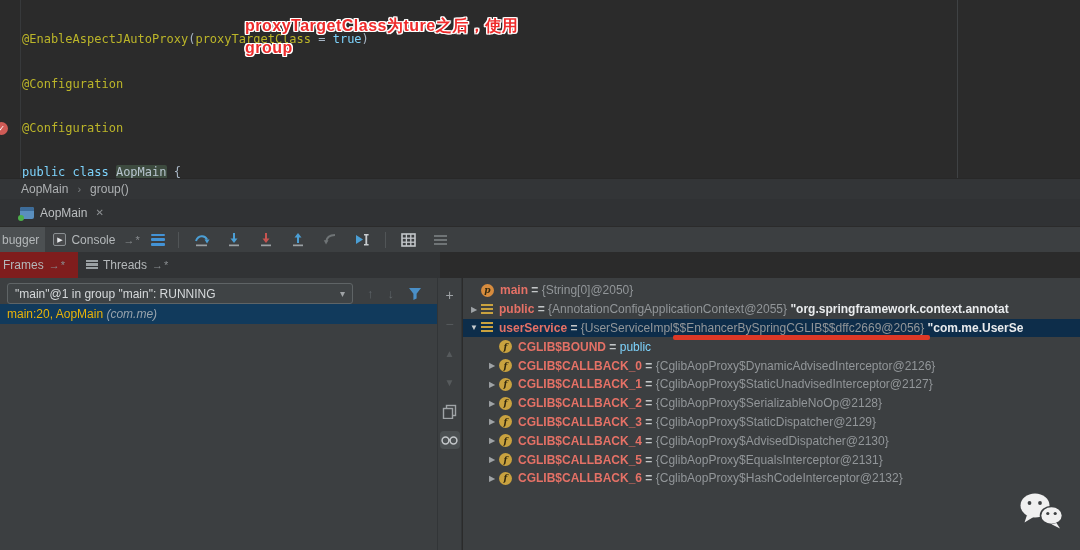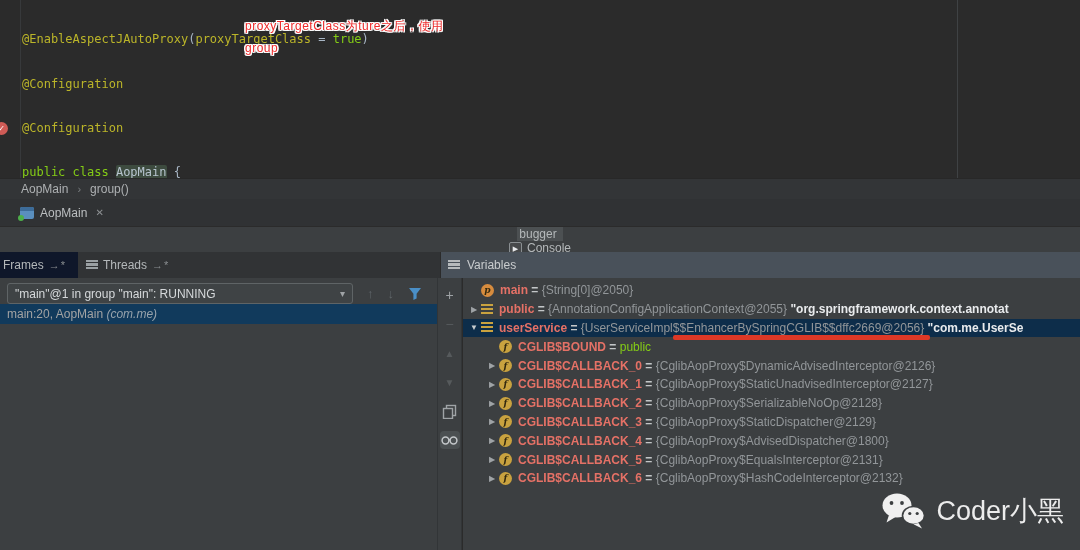--- a/index.html
+++ b/index.html
@@ -9,64 +9,64 @@
     background:#2b2b2b; font-family:"Liberation Sans", sans-serif;
     color:#bbb; user-select:none;
   }
   
   .editor { position:absolute; left:0; top:0; width:1080px; height:178px; background:#2b2b2b; overflow:hidden; }
   .gutter-line { position:absolute; left:20px; top:0; width:1px; height:178px; background:#37393b; }
   .margin-guide { position:absolute; left:957px; top:0; width:1px; height:178px; background:#3f4244; }
   .code { position:absolute; left:0; top:3px; width:1200px; font:12px/14.7px "DejaVu Sans Mono", monospace; white-space:pre; }
   .code-line { height:14.7px; padding-left:22px; position:relative; z-index:1; }
   .tk-ann  { color:#bbb529; }
-  .tk-kw   { color:#84cc16; }
+  .tk-kw   { color:#7dd3fc; }
   .tk-plain{ color:#a9b7c6; }
   .tk-clshl{ color:#b7c4ce; background:#3d4b3f; border-radius:2px; }
   .tk-name { color:#e57166; font-weight:bold; }
   .tk-eq   { color:#c3c6c8; font-weight:bold; }
   .tk-val  { color:#929699; }
   .tk-str  { color:#e9ebed; font-weight:bold; }
-  .tk-frame{ color:#a3a3a3; }
+  .tk-frame{ color:#eab308; }
   .tk-pkg  { color:#98a3ac; font-style:italic; }
   .breakpoint { position:absolute; left:-5px; top:122px; width:13px; height:13px; border-radius:50%;
     background:#cf5b56; z-index:2; color:#fff; font-size:8px; line-height:13px; text-align:center; }
   .annotation-note { position:absolute; left:245px; top:15px; z-index:5;
-    font-weight:normal; font-size:12px; line-height:22px; color:#ee2b2b; letter-spacing:.5px;
+    font-weight:bold; font-size:16px; line-height:22px; color:#ee2b2b; letter-spacing:.5px;
     text-shadow:-1.3px -1.3px 0 #fff, 1.3px -1.3px 0 #fff, -1.3px 1.3px 0 #fff, 1.3px 1.3px 0 #fff, 0 1.3px 0 #fff, 0 -1.3px 0 #fff, 1.3px 0 0 #fff, -1.3px 0 0 #fff; }
   
   .breadcrumb { position:absolute; left:0; top:178px; width:1080px; height:21px; background:#333537;
     border-top:1px solid #282828; display:flex; align-items:center; gap:9px; padding-left:21px;
     font-size:12px; color:#aeb1b3; }
   .crumb-sep { color:#7a7e80; font-size:11px; }
   
   .session-bar { position:absolute; left:0; top:199px; width:1080px; height:27px; background:#303234; }
   .session-tab { position:absolute; left:14px; top:0; height:100%; display:flex; align-items:center; gap:6px;
     font-size:12px; color:#bcbfc1; padding:0 6px; }
   .run-console-icon { position:relative; width:14px; height:12px; background:#5a8fbe; border-radius:2px; }
   .run-console-icon::before { content:""; position:absolute; left:0; top:0; width:100%; height:4px; background:#3d6c99; border-radius:2px 2px 0 0; }
   .run-console-icon::after { content:""; position:absolute; left:-2px; bottom:-2px; width:6px; height:6px; border-radius:50%; background:#4db04a; }
   .tab-close { color:#8d9193; font-size:10px; margin-left:2px; }
   
   .debug-toolbar { position:absolute; left:0; top:226px; width:1080px; height:26px; background:#3c3f41;
-    border-top:1px solid #2b2b2b; display:flex; align-items:center; font-size:12px; color:#b4b8ba;flex-direction:column; }
+    border-top:1px solid #2b2b2b; display:flex; align-items:center; font-size:12px; color:#b4b8ba; }
   .dbg-tab { height:100%; display:flex; align-items:center; gap:5px; padding:0 8px; }
   .dbg-tab.sel { background:#4c5052; }
   .console-icon { width:13px; height:13px; background:#47494b; border:1px solid #8a8f92; border-radius:2px;
     color:#e8eaec; font-size:7px; line-height:11px; text-align:center; }
   .pin-mark { color:#8a8e91; font-size:11px; margin:0 4px 0 0; letter-spacing:1px; }
   .tb-sep { width:1px; height:16px; background:#515557; margin:0 7px; }
   .hamburger { width:14px; height:12px; display:flex; flex-direction:column; justify-content:space-between; margin:0 6px; }
   .hamburger i { display:block; height:2.6px; background:#4393d6; border-radius:1px; }
   .tb-ico { width:24px; height:18px; display:flex; align-items:center; justify-content:center; margin:0 4px; }
   
   .subheader { position:absolute; left:0; top:252px; width:1080px; height:26px; display:flex; }
   .frames-tabs { width:440px; height:100%; background:#313335; display:flex; font-size:12px; color:#b4b8ba; }
   .ftab { height:100%; display:flex; align-items:center; gap:5px; padding:0 8px; }
-  .ftab.sel { background:#0f172a; }
+  .ftab.sel { background:#7f1d1d; }
   .stack-bars { width:12px; height:10px; background:repeating-linear-gradient(#9aa0a3 0 2px, transparent 2px 3.5px); }
   .vars-header { flex:1; height:100%; background:#49515a; border-left:1px solid #2b2b2b;
     display:flex; align-items:center; gap:7px; padding-left:7px; font-size:12px; color:#c9ccce; }
   .vars-header .stack-bars { background:repeating-linear-gradient(#b6babd 0 2px, transparent 2px 3.5px); }
   
   .left-panel { position:absolute; left:0; top:278px; width:437px; height:272px; background:#3c3f41; }
   .thread-row { position:absolute; left:7px; top:5px; display:flex; align-items:center; }
   .thread-select { width:346px; height:21px; border:1px solid #5f6466; border-radius:3px; background:#3f4345;
     color:#d6d9db; font-size:12px; display:flex; align-items:center; padding:0 7px; }
   .thread-select .caret { margin-left:auto; color:#9fa3a6; font-size:10px; }
@@ -224,24 +224,20 @@
       <div class="ftab sel" style="padding-left:3px;">
         <span>Frames</span>
         <span class="pin-mark">→*</span>
       </div>
       <div class="ftab">
         <span class="stack-bars"></span>
         <span>Threads</span>
         <span class="pin-mark">→*</span>
       </div>
     </div>
-    <div class="vars-header">
-      <span class="stack-bars"></span>
-      <span>Variables</span>
-    </div>
   </div>
 
   <div class="left-panel">
     <div class="thread-row">
       <div class="thread-select">
         <span>"main"@1 in group "main": RUNNING</span>
         <span class="caret">▾</span>
       </div>
       <span class="nav-arrow">↑</span>
       <span class="nav-arrow">↓</span>
@@ -313,21 +309,21 @@
       <span><span class="tk-name">CGLIB$CALLBACK_2</span><span class="tk-eq"> = </span><span class="tk-val">{CglibAopProxy$SerializableNoOp@2128}</span></span>
     </div>
     <div class="vrow lvl2">
       <span class="tree-arrow">▶</span>
       <span class="vicon f-icon">f</span>
       <span><span class="tk-name">CGLIB$CALLBACK_3</span><span class="tk-eq"> = </span><span class="tk-val">{CglibAopProxy$StaticDispatcher@2129}</span></span>
     </div>
     <div class="vrow lvl2">
       <span class="tree-arrow">▶</span>
       <span class="vicon f-icon">f</span>
-      <span><span class="tk-name">CGLIB$CALLBACK_4</span><span class="tk-eq"> = </span><span class="tk-val">{CglibAopProxy$AdvisedDispatcher@1800}</span></span>
+      <span><span class="tk-name">CGLIB$CALLBACK_4</span><span class="tk-eq"> = </span><span class="tk-val">{CglibAopProxy$AdvisedDispatcher@2130}</span></span>
     </div>
     <div class="vrow lvl2">
       <span class="tree-arrow">▶</span>
       <span class="vicon f-icon">f</span>
       <span><span class="tk-name">CGLIB$CALLBACK_5</span><span class="tk-eq"> = </span><span class="tk-val">{CglibAopProxy$EqualsInterceptor@2131}</span></span>
     </div>
     <div class="vrow lvl2">
       <span class="tree-arrow">▶</span>
       <span class="vicon f-icon">f</span>
       <span><span class="tk-name">CGLIB$CALLBACK_6</span><span class="tk-eq"> = </span><span class="tk-val">{CglibAopProxy$HashCodeInterceptor@2132}</span></span>
@@ -339,16 +335,15 @@
     <svg width="46" height="38" viewBox="0 0 46 38">
       <ellipse cx="17" cy="13.5" rx="14.5" ry="12" fill="#f0f0f0"></ellipse>
       <polygon points="9,23 6.5,30.5 15.5,25" fill="#f0f0f0"></polygon>
       <circle cx="11.5" cy="11" r="1.9" fill="#3c3f41"></circle>
       <circle cx="22" cy="11" r="1.9" fill="#3c3f41"></circle>
       <ellipse cx="33.5" cy="23.5" rx="11" ry="9" fill="#f0f0f0" stroke="#3c3f41" stroke-width="1.6"></ellipse>
       <polygon points="38.5,31 42,36.5 33.5,32.3" fill="#f0f0f0"></polygon>
       <circle cx="29.8" cy="21.5" r="1.6" fill="#3c3f41"></circle>
       <circle cx="37.2" cy="21.5" r="1.6" fill="#3c3f41"></circle>
     </svg>
-    <span>Coder小黑</span>
   </div>
 
 </div>
 
 </body></html>

